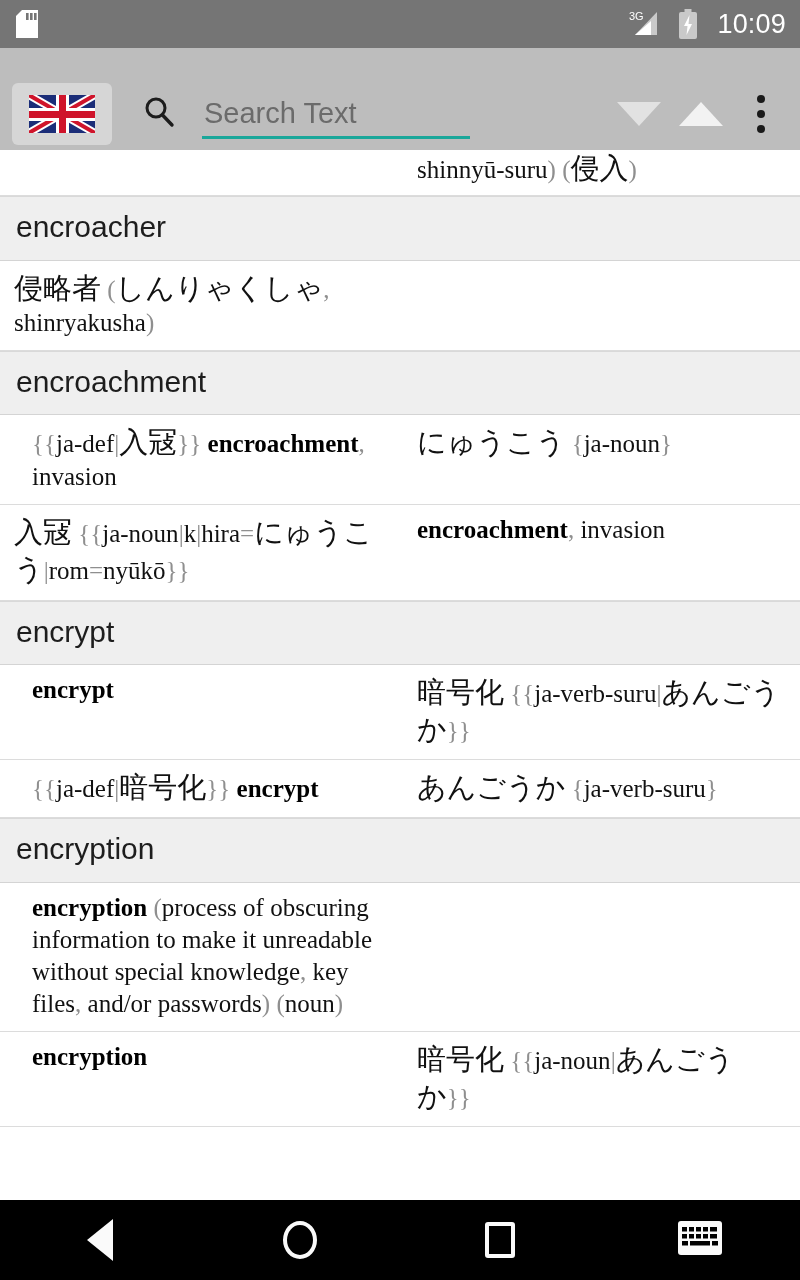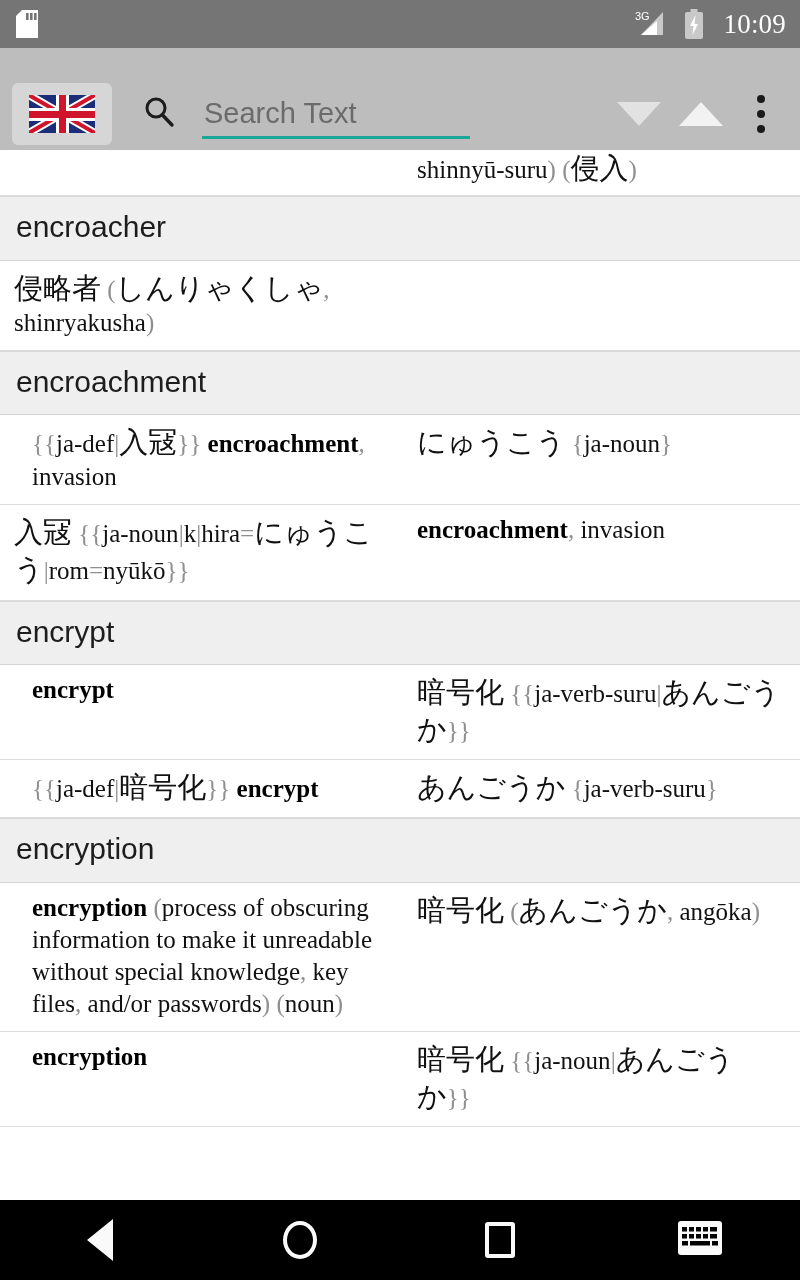--- a/index.html
+++ b/index.html
@@ -15,21 +15,21 @@
   .statusbar {
     height: 48px; background: #757575;
     display: flex; align-items: center;
     padding: 0 14px 0 16px;
   }
   .sb-left { display: flex; align-items: center; gap: 10px; }
   .sb-spacer { flex: 1; }
   .sb-right { display: flex; gap: 19px; }
   .sb-time {
     color: #ffffff; font-size: 27px; letter-spacing: 0.2px;
-    font-family: Liberation Serif, serif;
+    font-family: Liberation Sans, sans-serif;
   }
   .sd-icon { width: 22px; height: 28px; display: block; }
   .sig-icon { width: 30px; height: 28px; display: block; }
   .bat-icon { width: 20px; height: 30px; display: block; }
 
   
   .actionbar {
     height: 132px; background: #bdbdbd;
     display: flex; align-items: center;
     padding: 0 10px 0 12px;
@@ -249,21 +249,20 @@
       </div>
       <div class="row-entry">
         <div class="cell cell-left"><span class="pun">{{</span>ja-def<span class="pun">|</span><span class="jp">暗号化</span><span class="pun">}}</span> <b>encrypt</b></div>
         <div class="cell cell-right"><span class="jp">あんごうか</span> <span class="pun">{</span>ja-verb-suru<span class="pun">}</span></div>
       </div>
       <div class="row-header">
         <div class="hdr-text">encryption</div>
       </div>
       <div class="row-entry">
         <div class="cell cell-left"><b>encryption</b> <span class="pun">(</span>process of obscuring information to make it unreadable without special knowledge<span class="pun">,</span> key files<span class="pun">,</span> and/or passwords<span class="pun">)</span> <span class="pun">(</span>noun<span class="pun">)</span></div>
-        <div class="cell cell-right"><span class="jp">暗号化</span> <span class="pun">(</span><span class="jp">あんごうか</span><span class="pun">,</span> angōka<span class="pun">)</span></div>
       </div>
       <div class="row-entry">
         <div class="cell cell-left"><b>encryption</b></div>
         <div class="cell cell-right"><span class="jp">暗号化</span> <span class="pun">{{</span>ja-noun<span class="pun">|</span><span class="jp">あんごうか</span><span class="pun">}}</span></div>
       </div>
     </div>
 
   <div class="navbar">
     <div class="nav-btn nav-back">
       <span class="ic-back"></span>

